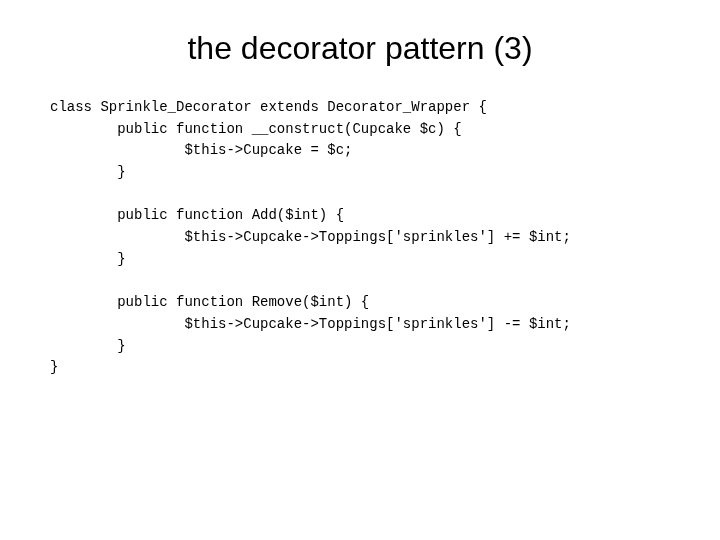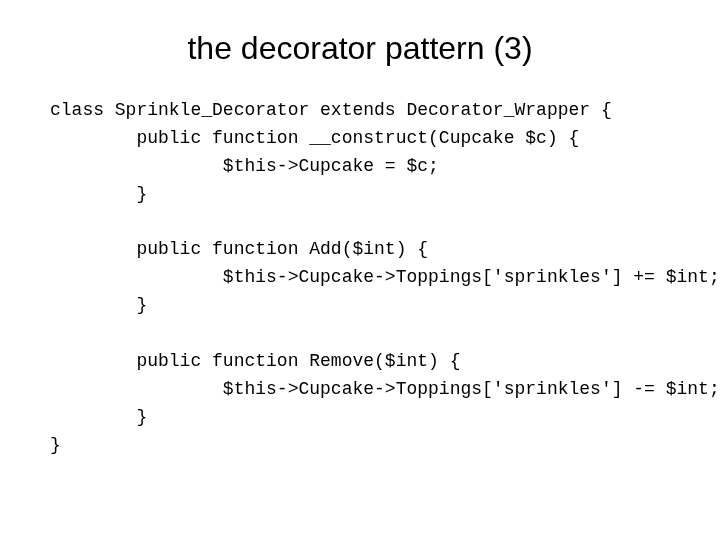--- a/index.html
+++ b/index.html
@@ -30,21 +30,21 @@
       font-size: 32px;
       font-weight: normal;
       color: #000000;
       text-align: center;
       margin-bottom: 30px;
       width: 100%;
     }
 
     .code-block {
       font-family: 'Courier New', Courier, monospace;
-      font-size: 18px;
+      font-size: 14px;
       line-height: 1.55;
       color: #000000;
       width: 100%;
       text-align: left;
       white-space: pre;
       padding-left: 10px;
     }
   </style>
 </head>
 <body>

